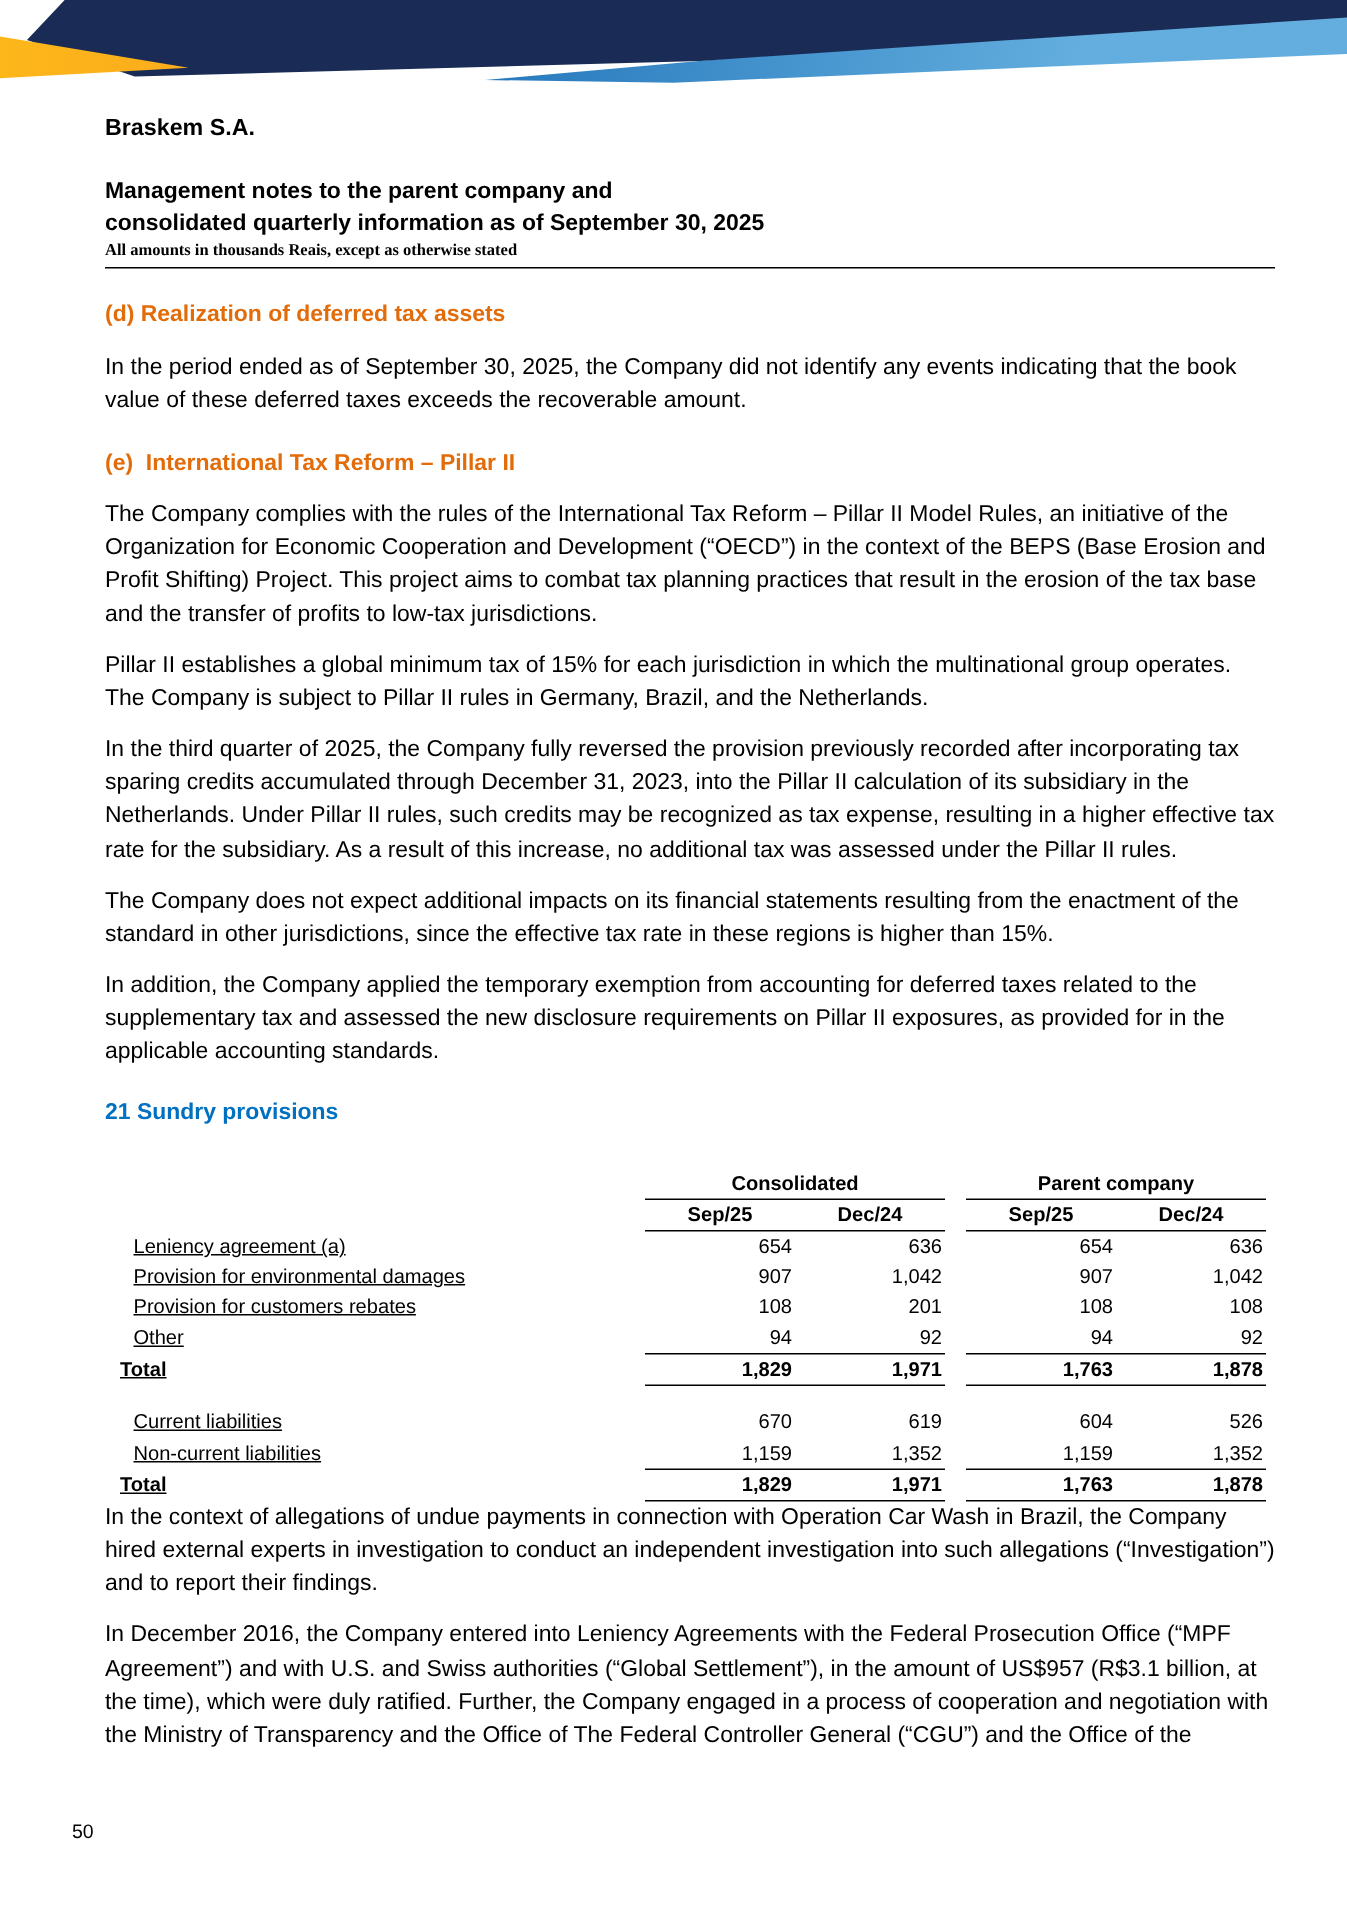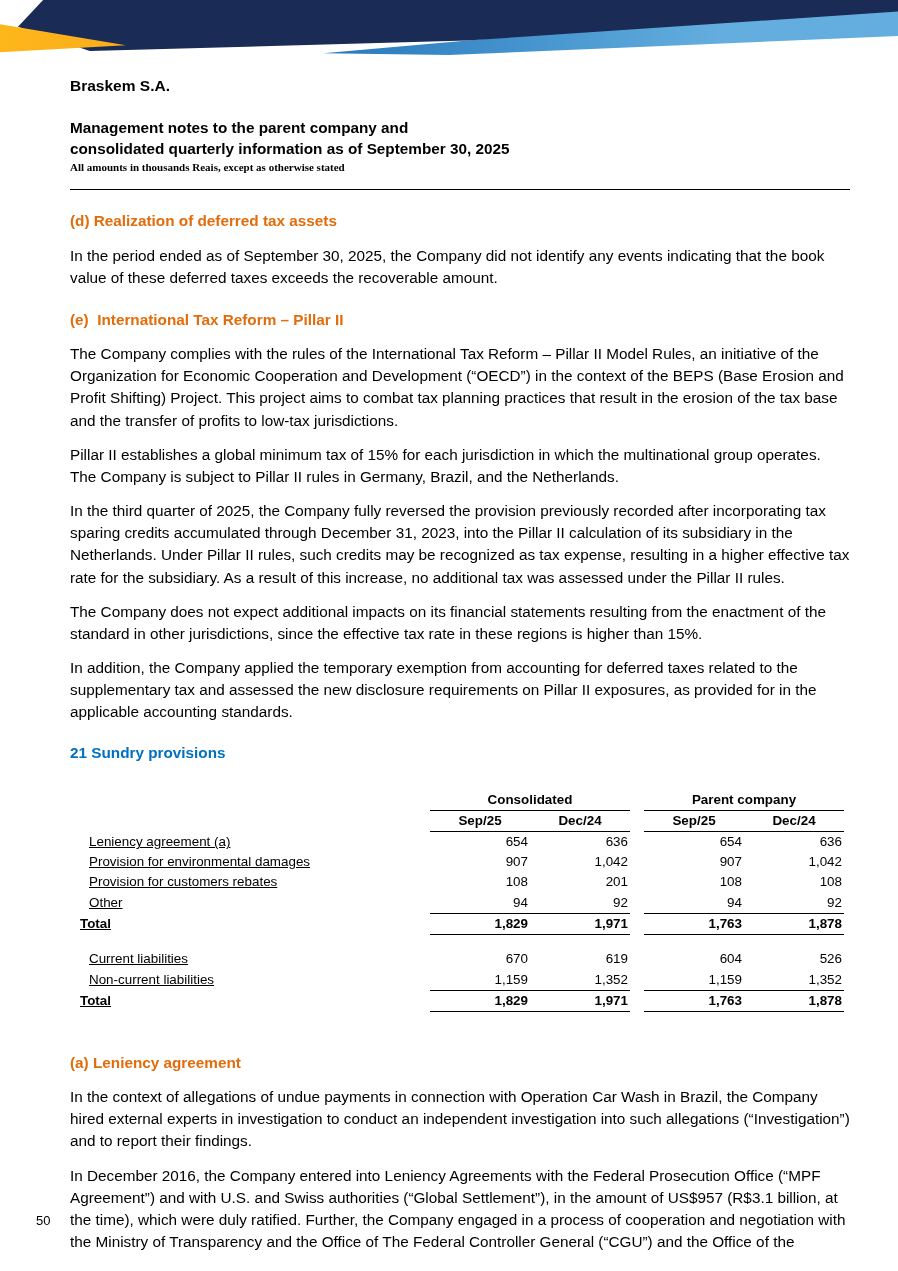--- a/index.html
+++ b/index.html
@@ -23,21 +23,21 @@
     background: var(--navy, #1A2B55);
     clip-path: polygon(4.8% 0%, 100% 0%, 100% 20%, 52% 70%, 10% 88%, 2% 46%);
   }
   .orangewedge {
     background: linear-gradient(95deg, var(--wedge1, #FDB71A), var(--wedge2, #F07E26) 85%);
     clip-path: polygon(0% 42%, 14% 78%, 0% 90%);
   }
   
   .content { padding: 0 48px 0 70px; font-size: 15.3px; line-height: 1.45; }
   .company { font-weight: bold; font-size: 15.5px; margin-top: 17px; }
-  .docheader { margin-top: 21px; border-bottom: 1.5px solid #000; padding-bottom: 14px; }
+  .docheader { margin-top: 21px; border-bottom: 1.5px solid #000; padding-bottom: 3px; }
   .docheader .h1 { font-weight: bold; font-size: 15.3px; line-height: 1.32; }
   .docheader .h2 { font-weight: bold; font-size: 11px; line-height: 1.5; font-family: Liberation Serif, serif; }
   h3.sec { font-size: 15.3px; font-weight: bold; margin: 20px 0 12px 0; color: var(--orange, #E36C0A); }
   h3.sec.blue { color: var(--blue, #0070C0); }
   p.body { margin: 0 0 12px 0; }
   
   .tablewrap { margin: 26px 0 0 8px; }
   table.prov {
     border-collapse: collapse; table-layout: fixed;
     width: 766px; font-size: 13.4px; line-height: 1.28;
@@ -45,21 +45,21 @@
   table.prov td, table.prov th { padding: 1px 2px 2px 2px; vertical-align: bottom; font-weight: normal; }
   table.prov .lbl { text-align: left; text-decoration: underline; }
   table.prov .ind { padding-left: 11px; }
   table.prov .num { text-align: right; }
   table.prov .grp { font-weight: bold; }
   table.prov .per { font-weight: bold; }
   table.prov .bb { border-bottom: 1px solid #000; }
   table.prov tr.bold td { font-weight: bold; }
   table.prov tr.spacer td { height: 15px; }
   
-  .pagenum { position: absolute; left: 36px; top: 1213px; font-size: 13px; }
+  .pagenum { position: absolute; left: 48px; top: 1213px; font-size: 13px; }
 </style>
 </head>
 <body>
 
 <div class="deco">
   <div class="swoosh"></div>
   <div class="navy"></div>
   <div class="orangewedge"></div>
 </div>
 
@@ -176,19 +176,18 @@
             <td class="num bb">1,829</td>
             <td class="num bb">1,971</td>
             <td></td>
             <td class="num bb">1,763</td>
             <td class="num bb">1,878</td>
           </tr>
         </tbody>
     </table>
   </div>
 
-  <h3 class="sec" style="margin-top:40px">(a) Leniency agreement</h3>
   <p class="body">In the context of allegations of undue payments in connection with Operation Car Wash in Brazil, the Company hired external experts in investigation to conduct an independent investigation into such allegations (“Investigation”) and to report their findings.</p>
   <p class="body">In December 2016, the Company entered into Leniency Agreements with the Federal Prosecution Office (“MPF Agreement”) and with U.S. and Swiss authorities (“Global Settlement”), in the amount of US$957 (R$3.1 billion, at the time), which were duly ratified. Further, the Company engaged in a process of cooperation and negotiation with the Ministry of Transparency and the Office of The Federal Controller General (“CGU”) and the Office of the</p>
 
 </div>
 
 <div class="pagenum">50</div>
 
 </body></html>

